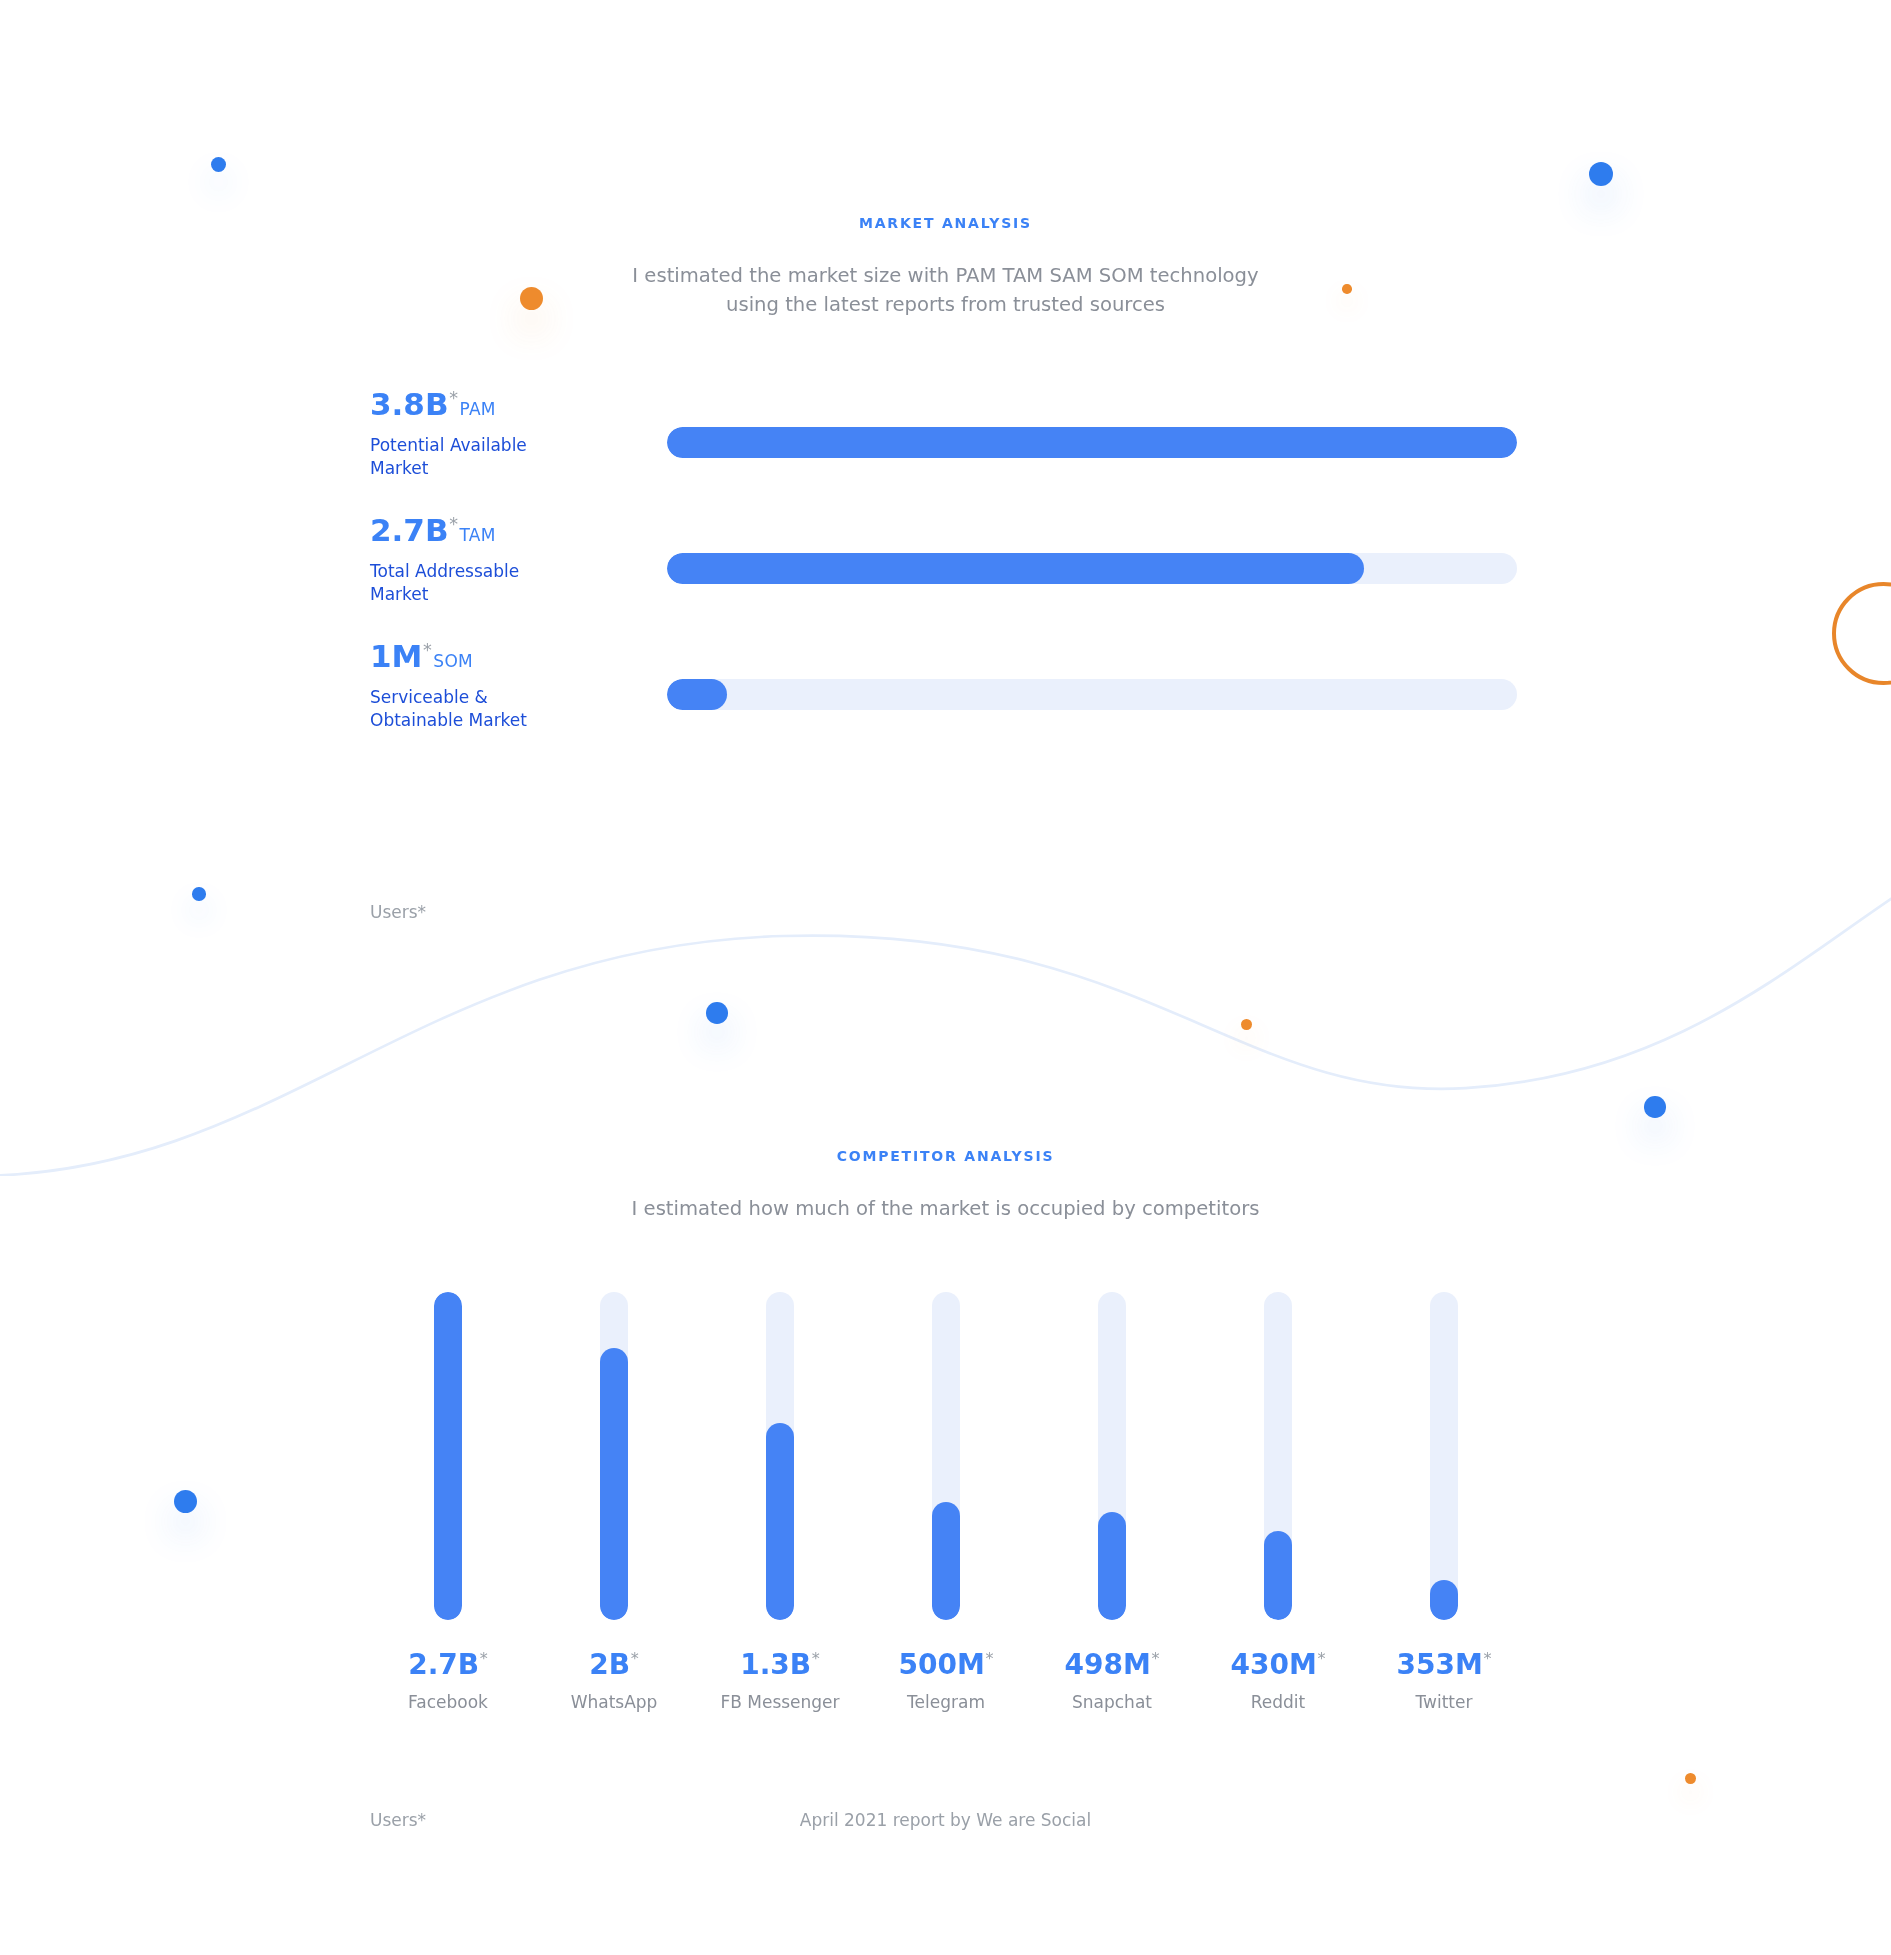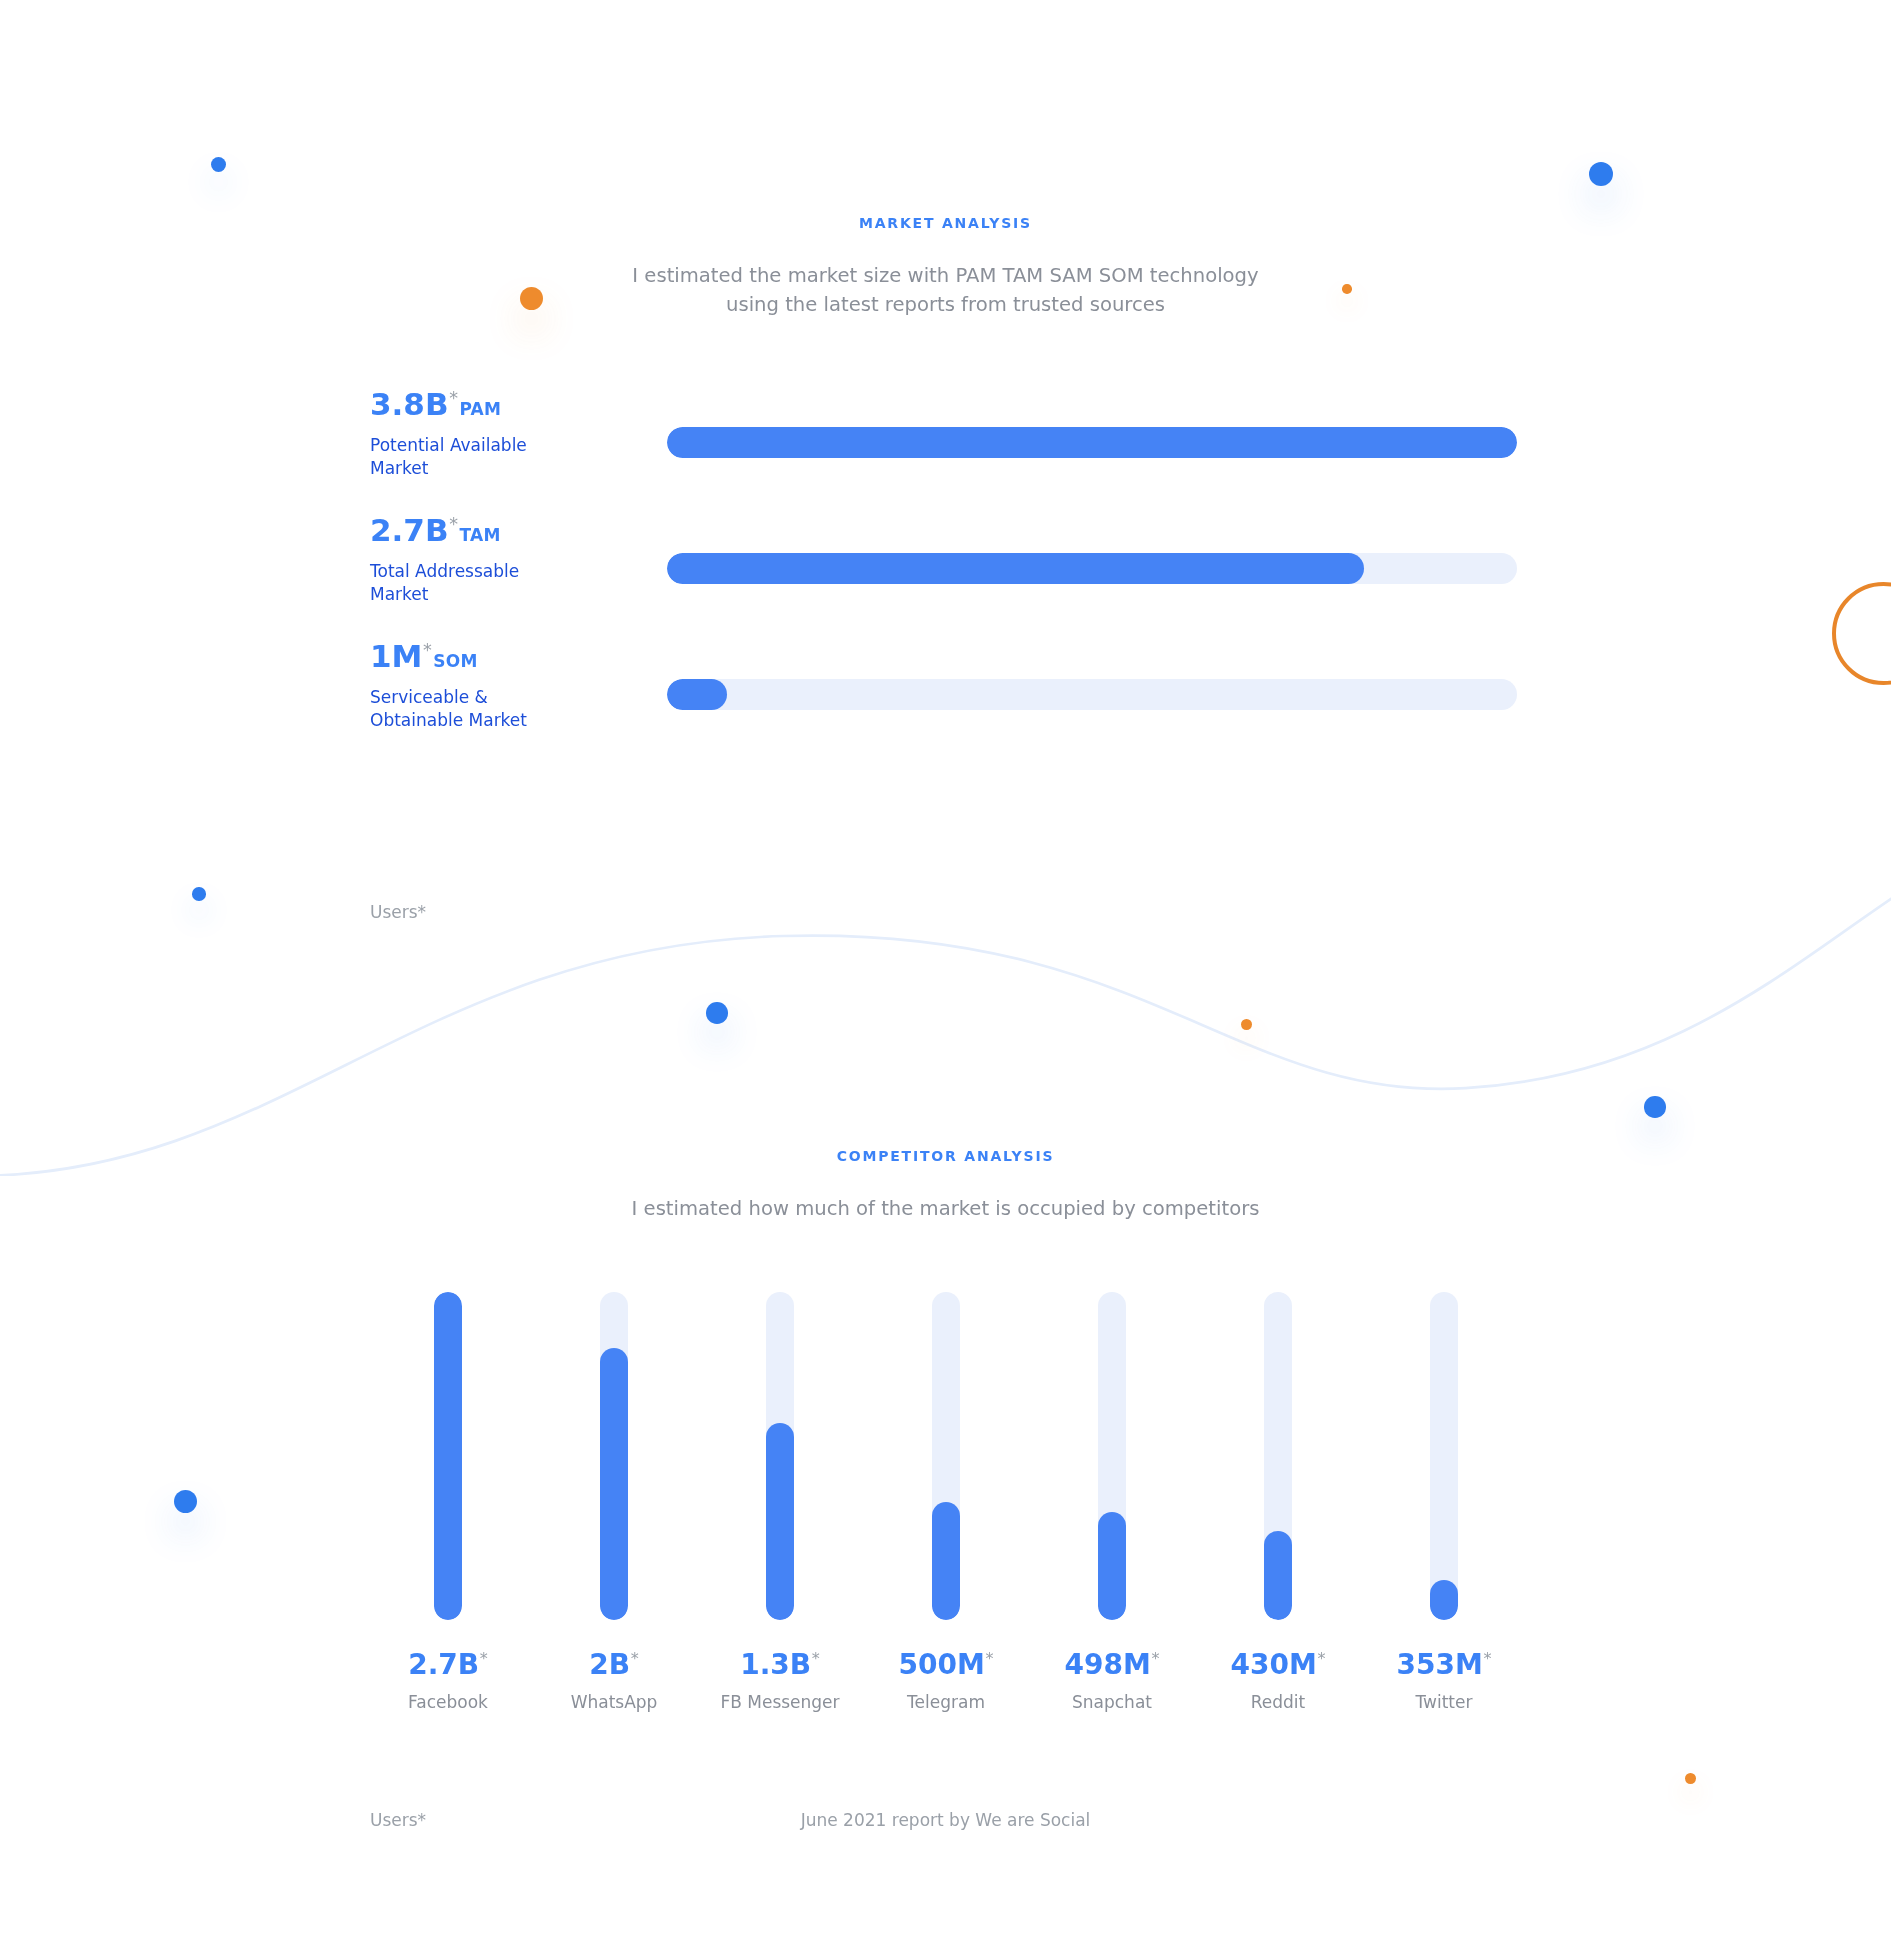--- a/index.html
+++ b/index.html
@@ -48,21 +48,21 @@
   .m-label { position:absolute; left:370px; top:0; width:270px; }
   .m-value {
     color:#3B82F6; font-size:31px; font-weight:bold;
     line-height:1; white-space:nowrap;
   }
   .m-value .star {
     color:#9AA0A8; font-size:17.6px; font-weight:normal;
     vertical-align:super; margin-left:0.7px;
   }
   .m-value .abbr {
-    color:#3B82F6; font-size:17px; font-weight:bold;
+    color:#3B82F6; font-size:17px; font-weight:normal;
     letter-spacing:0.3px; margin-left:1.4px;
   }
   .m-desc {
     color:#1d4ed8; font-size:17px; line-height:1.38;
     margin-top:13.5px; max-width:203px;
   }
 
   .m-bar-track {
     position:absolute; left:667px; top:38px;
     width:850px; height:31px;
@@ -273,18 +273,18 @@
         <div class="c-value">
           <span>353M</span><span class="star">*</span>
         </div>
         <div class="c-name">Twitter</div>
       </div>
 
     </div>
 
     <div class="comp-footer">
       <div class="f-users">Users*</div>
-      <div class="f-source">June 2021 report by We are Social</div>
+      <div class="f-source">April 2021 report by We are Social</div>
     </div>
   </section>
 
 </div>
 
 
 </body></html>

